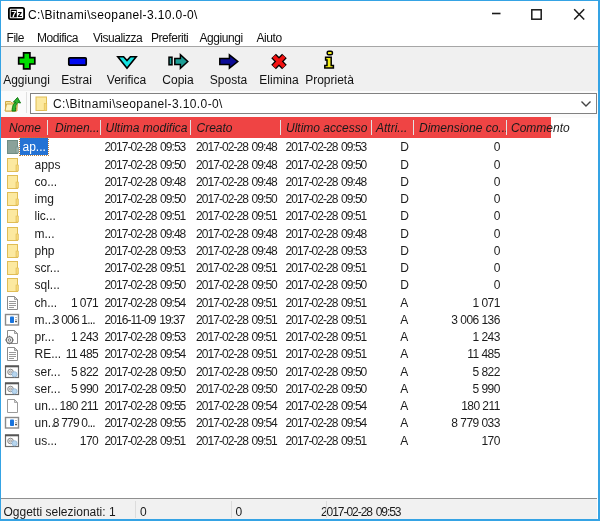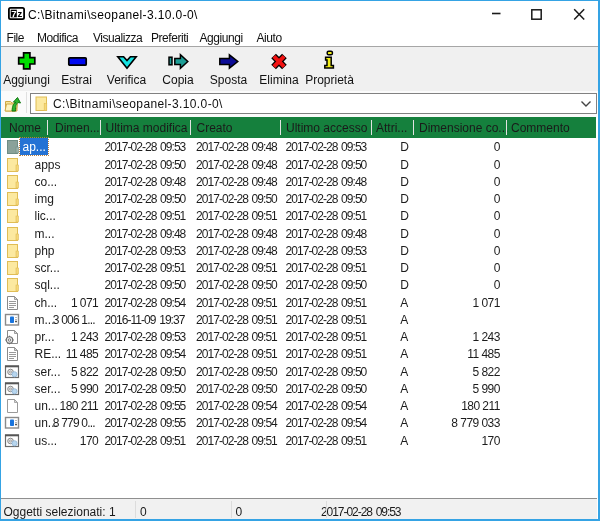--- a/index.html
+++ b/index.html
@@ -14,21 +14,21 @@
 .mi { position:absolute; top:31px; font-size:12px; color:#111; letter-spacing:-0.45px; }
 
 #toolbar { position:absolute; left:0; top:45.6px; width:598px; height:45.6px; background:#f0f0f0; border-top:1.2px solid #a6a6a6; }
 .tlbl { position:absolute; top:73px; font-size:12px; color:#111; width:80px; text-align:center; }
 
 #addr { position:absolute; left:0; top:91px; width:597px; height:27px; background:#fbfbfb; }
 #combo { position:absolute; left:29.5px; top:1.5px; width:567px; height:21.5px; background:#fff; border:1px solid #818181; }
 #combotext { position:absolute; left:22.5px; top:3.2px; font-size:12px; color:#111; letter-spacing:0.38px; }
 #addrsep { position:absolute; left:26px; top:1px; width:1px; height:21px; background:#e0e0e0; }
 
-#head { position:absolute; left:0; top:117px; width:596px; height:21px; background:#15803d; font-size:12px; color:#1a1a1a; }
+#head { position:absolute; left:0; top:117px; width:551px; height:21px; background:#ef4444; font-size:12px; color:#1a1a1a;font-style:italic; }
 .h { position:absolute; top:4px; }
 .hsep { position:absolute; top:3px; width:1px; height:15px; background:#e2e2e2; }
 
 #list { position:absolute; left:0; top:0; width:597px; }
 .row { position:absolute; left:0; width:597px; height:17.25px; font-size:12px;padding-left:24px; }
 .row .nm { position:absolute; left:22.5px; top:2px;margin-left:12px; }
 .selbox { position:absolute; left:20px; top:-0.8px; width:28px; height:17.8px; background:#2472d4; outline:1px dotted #b97e3e; }
 .selnm { position:absolute; left:2.5px; top:2.8px; color:#fff; white-space:nowrap; }
 .c { position:absolute; top:2px; letter-spacing:-0.95px; word-spacing:1.3px; }
 .c1 { left:104.5px; } .c2 { left:196px; } .c3 { left:285.5px; }
@@ -283,20 +283,21 @@
             <line x1="11" y1="7.5" x2="13" y2="7.5"></line>
           </g>
           <line x1="11" y1="9.5" x2="13" y2="9.5" stroke="#555" stroke-width="1.4"></line>
         </svg>
         <span class="nm">m...</span>
         <span class="c sz szl">3 006 1...</span>
         <span class="c c1">2016-11-09 19:37</span>
         <span class="c c2">2017-02-28 09:51</span>
         <span class="c c3">2017-02-28 09:51</span>
         <span class="c attr">A</span>
+        <span class="c csz">3 006 136</span>
       </div>
 <div class="row" style="top:328.05px">
         <svg class="ic" style="left:4px;top:1px" width="16" height="16" viewBox="0 0 16 16">
           <path d="M3.5 1.5 h7 l3 3 v10 h-10 z" fill="#fff" stroke="#8a8a8a" stroke-width="1"></path>
           <path d="M10.5 1.5 v3 h3 z" fill="#d8d8d8" stroke="#8a8a8a" stroke-width="0.8"></path>
           <circle cx="5.5" cy="11" r="3.2" fill="#e8e8e8" stroke="#6e6e6e" stroke-width="1.1"></circle>
           <circle cx="5.5" cy="11" r="1.2" fill="#fff" stroke="#6e6e6e" stroke-width="0.9"></circle>
           <g stroke="#6e6e6e" stroke-width="1.2">
             <line x1="5.5" y1="6.7" x2="5.5" y2="8"></line>
             <line x1="5.5" y1="14" x2="5.5" y2="15.3"></line>

